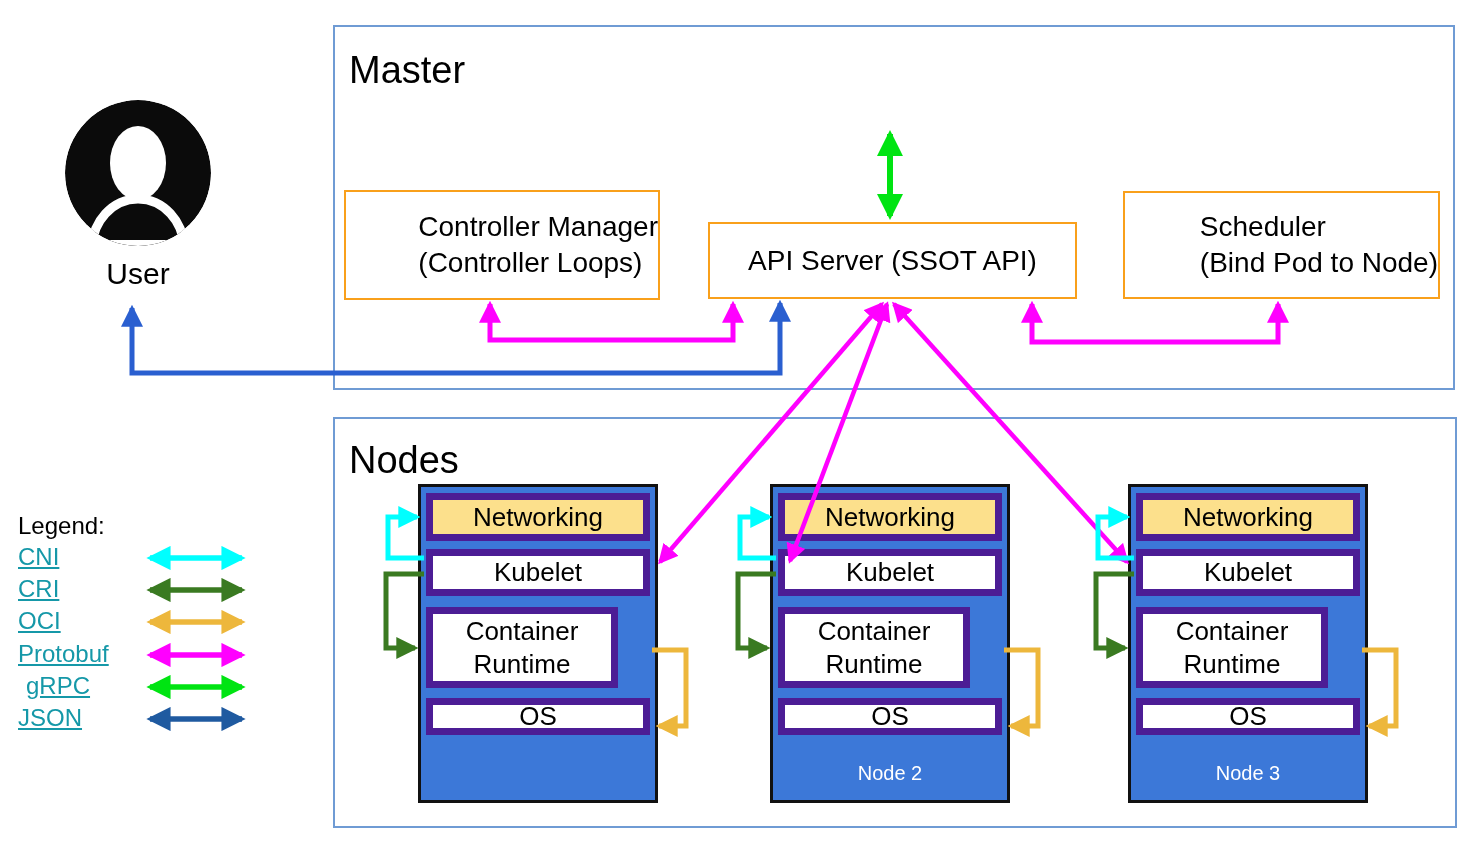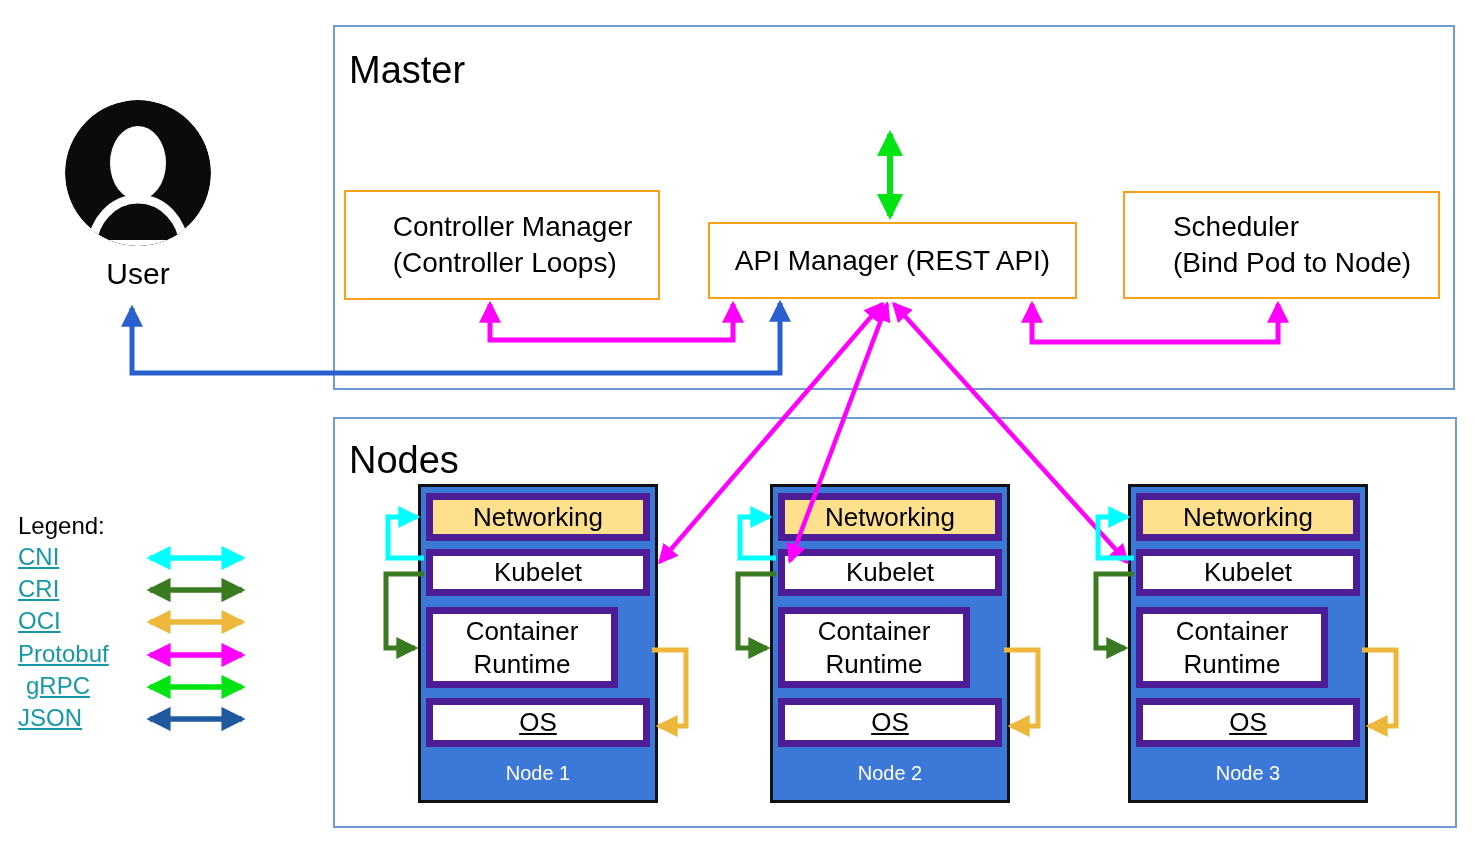--- a/index.html
+++ b/index.html
@@ -14,38 +14,38 @@
   }
   .section-title{
     position:absolute;font-size:38px;line-height:1.1;color:#000;
   }
   
   .obox{
     position:absolute;border:2px solid #f9a01b;background:#ffffff;box-sizing:border-box;
     display:flex;align-items:center;justify-content:center;text-align:center;
     font-size:28px;line-height:36px;color:#000;
   }
-  .obox.left-align{justify-content:center;text-align:left;padding-left:21px;}
+  .obox.left-align{justify-content:flex-end;text-align:left;padding-left:21px;}
   .obox .two-line{display:block;}
   
   .user-label{position:absolute;font-size:30px;text-align:center;}
   
   .node{
     position:absolute;width:240px;height:319px;background:#3c78d8;
     border:3px solid #111;box-sizing:border-box;
   }
   .layer{
     position:absolute;left:5px;width:224px;background:#ffffff;border:7px solid #4c1d95;
     box-sizing:border-box;display:flex;align-items:center;justify-content:center;
     text-align:center;font-size:26px;line-height:33px;color:#000;
   }
   .layer.networking{top:6px;height:48px;background:#fce08c;}
   .layer.kubelet{top:62px;height:47px;}
   .layer.runtime{top:120px;height:81px;padding:0 30px;width:192px;}
-  .layer.os{top:211px;height:49px;text-decoration:underline;}
+  .layer.os{top:211px;height:37px;}
   .node-name{
     position:absolute;left:0;right:0;top:275px;text-align:center;color:#ffffff;font-size:20px;
   }
   
   .legend-title{position:absolute;left:18px;top:512px;font-size:24px;color:#000;}
   .legend-link{
     position:absolute;left:18px;font-size:24px;color:#1598a8;text-decoration:underline;cursor:pointer;
   }
   
   #arrows{position:absolute;left:0;top:0;width:1475px;height:852px;pointer-events:none;}
@@ -68,21 +68,21 @@
 
 
   <div class="obox left-align" style="left:344px;top:190px;width:316px;height:110px;">
     <span class="two-line">
       <span style="display:block;">Controller Manager</span>
       <span style="display:block;">(Controller Loops)</span>
     </span>
   </div>
 
   <div class="obox" style="left:708px;top:222px;width:369px;height:77px;">
-    <span>API Manager (REST API)</span>
+    <span>API Server (SSOT API)</span>
   </div>
 
   <div class="obox left-align" style="left:1123px;top:191px;width:317px;height:108px;">
     <span class="two-line">
       <span style="display:block;">Scheduler</span>
       <span style="display:block;">(Bind Pod to Node)</span>
     </span>
   </div>
 
   <svg class="abs" style="left:63px;top:97px;" width="150" height="150" viewBox="0 0 150 150">
@@ -109,21 +109,20 @@
     </div>
     <div class="layer kubelet">
       <span>Kubelet</span>
     </div>
     <div class="layer runtime">
       <span>Container Runtime</span>
     </div>
     <div class="layer os">
       <span>OS</span>
     </div>
-    <div class="node-name">Node 1</div>
   </div>
 
   <div class="node" style="left:770px;top:484px;">
     <div class="layer networking">
       <span>Networking</span>
     </div>
     <div class="layer kubelet">
       <span>Kubelet</span>
     </div>
     <div class="layer runtime">

